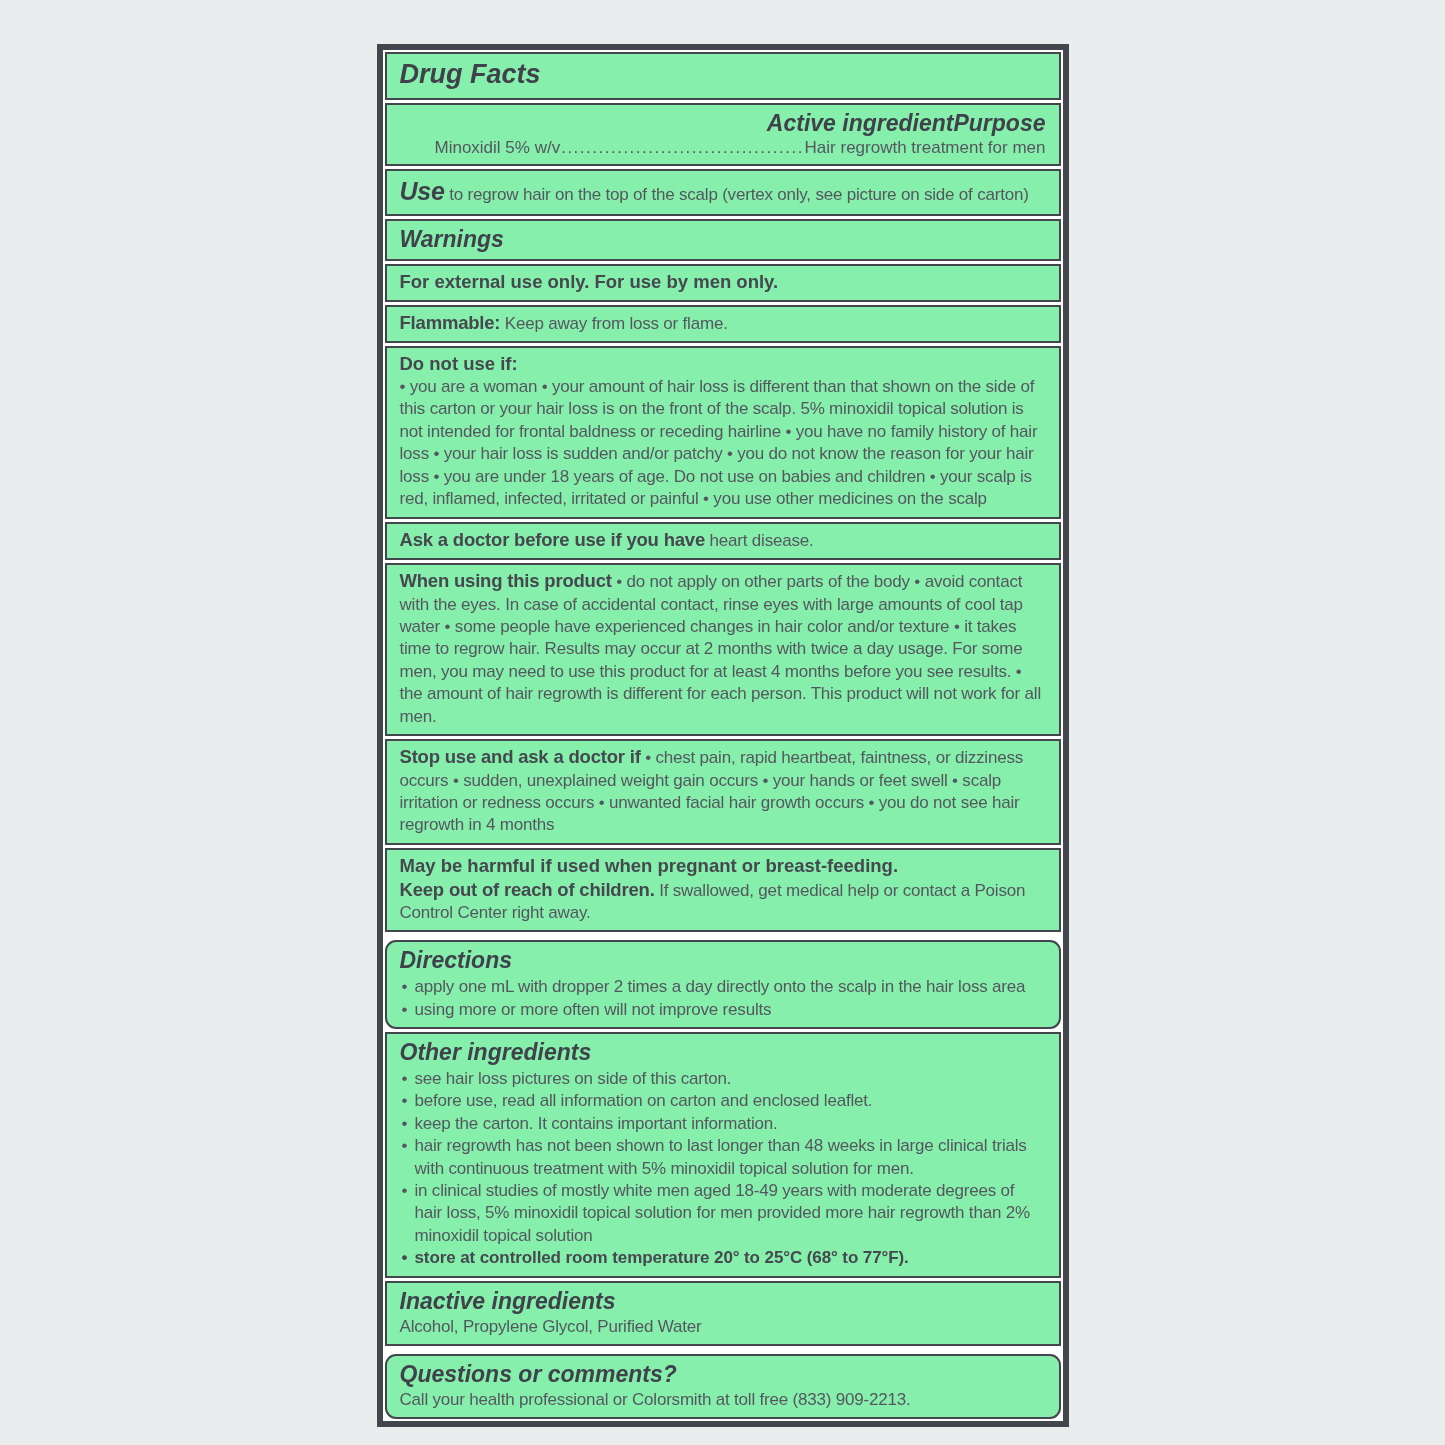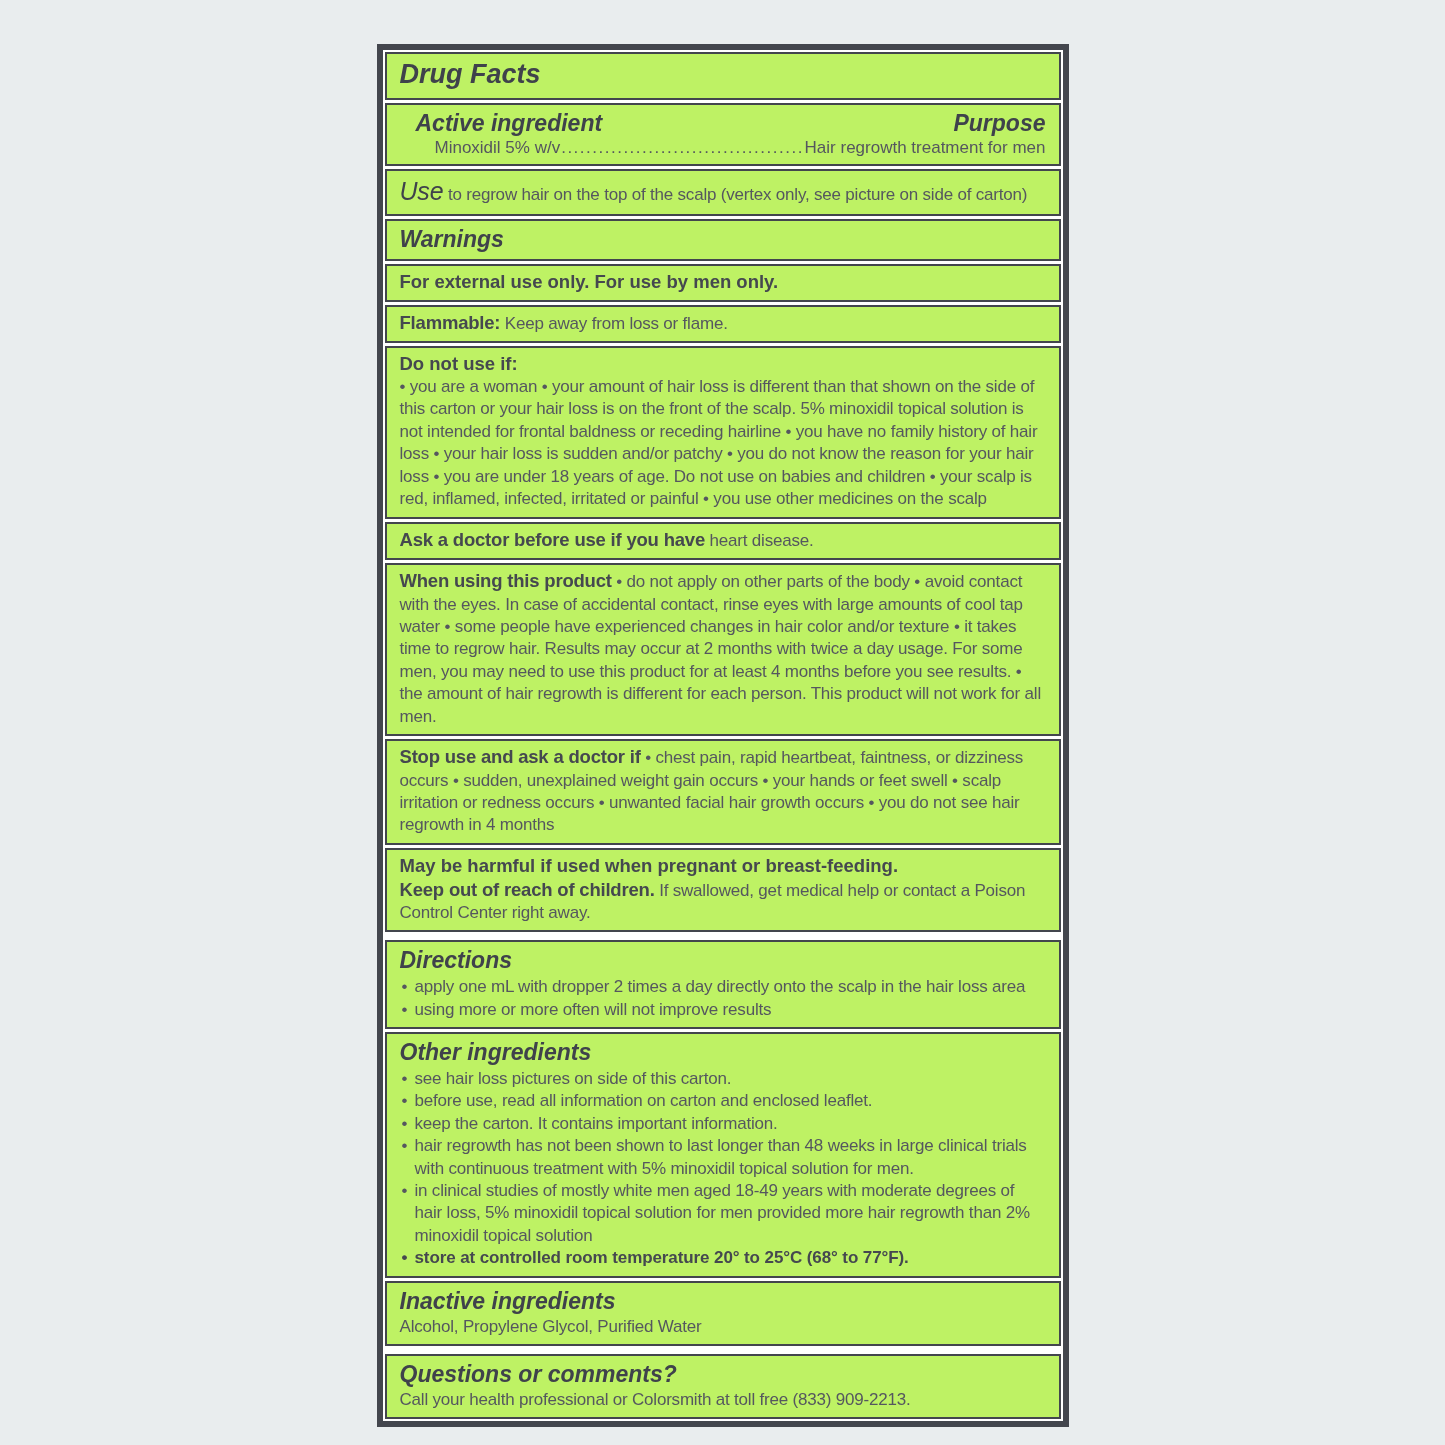--- a/index.html
+++ b/index.html
@@ -13,26 +13,26 @@
   .page { width:1445px; height:1445px; }
   .label {
     width:692px;
     margin:44px auto 0;
     background:#ffffff;
     border:6px solid #43464d;
     padding:2px;
   }
   .box {
     border:2px solid #43464d;
-    background:#bef264;
+    background:#86efac;
     padding:4px 13px 6px;
     margin-bottom:3px;
   }
   .box:last-child { margin-bottom:0; }
-  .gap-top { margin-top:8px; }
+  .gap-top { margin-top:8px;border-radius:11px; }
 
   .body-text, p.body-text, li {
     font-size:17px;
     line-height:1.32;
     letter-spacing:-0.2px;
     color:#55575f;
   }
   .h-major {
     font-size:27px;
     font-weight:bold;
@@ -42,38 +42,38 @@
   }
   .h-section {
     font-size:23px;
     font-weight:bold;
     font-style:italic;
     color:#3f424b;
     line-height:1.25;
   }
   .h-use {
     font-size:25px;
-    font-weight:normal;
+    font-weight:bold;
     font-style:italic;
     color:#3f424b;
   }
   .inline-h {
     font-weight:bold;
     font-style:normal;
     font-size:18.5px;
     color:#45484f;
   }
   .bold-line {
     font-weight:bold;
     font-size:18.5px;
     color:#45484f;
     line-height:1.28;
   }
 
-  .row-split { display:flex; justify-content:space-between; align-items:baseline;margin-left:16px; }
+  .row-split { display:flex; justify-content:flex-end; align-items:baseline; }
   .leader-row { display:flex; align-items:baseline; font-size:17px;margin-left:35px; }
   .leader-row .side { white-space:nowrap; }
   .dots {
     flex:1 1 auto;
     overflow:hidden;
     white-space:nowrap;
     letter-spacing:1.5px;
     padding:0 1px;
   }
 

